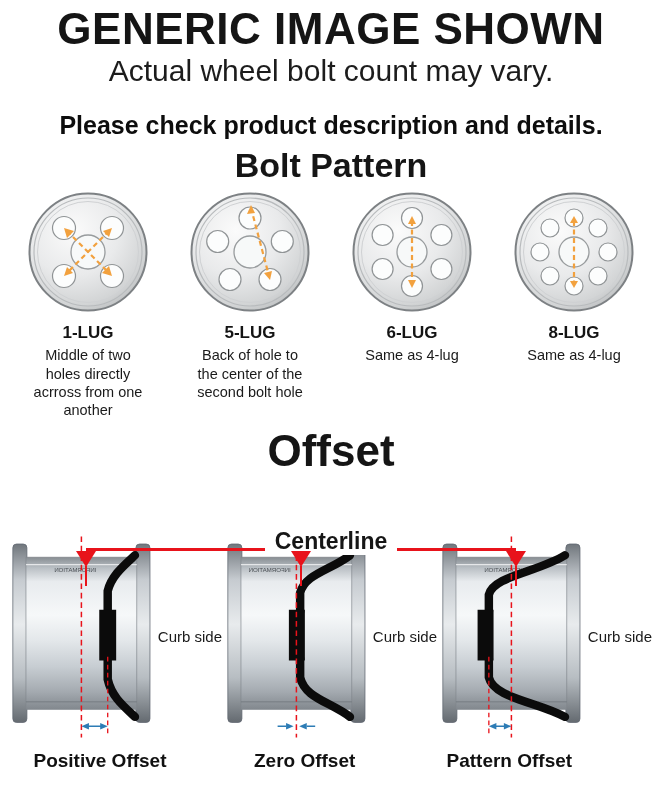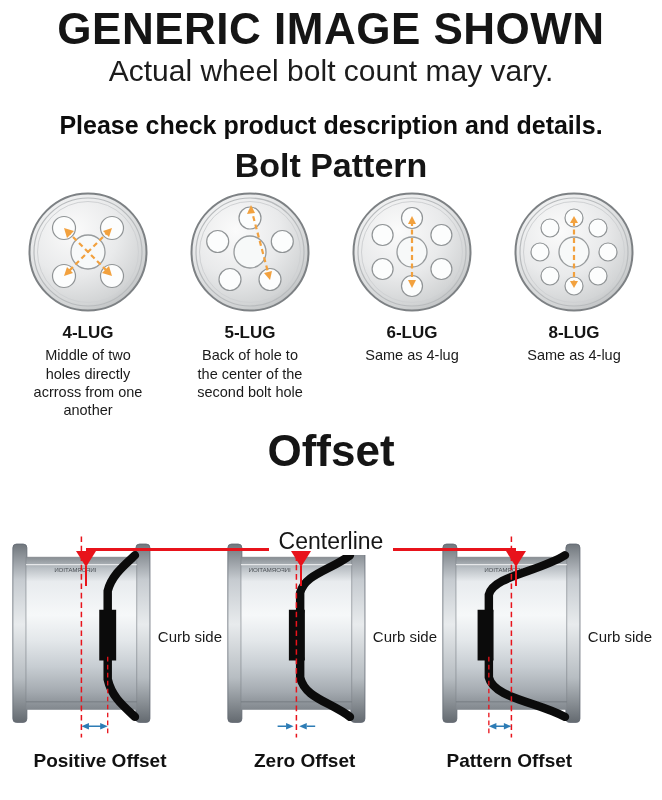--- a/index.html
+++ b/index.html
@@ -17,21 +17,21 @@
   .bp-title{font-size:34px;font-weight:800;text-align:center;margin-top:9px;line-height:1.05;color:#151515;}
   .bp-row{display:flex;justify-content:center;gap:12px;margin-top:6px;}
   .bp-col{width:150px;text-align:center;}
   .bp-label{font-size:17px;font-weight:800;margin-top:5px;color:#141414;}
   .bp-desc{font-size:14.5px;line-height:1.27;margin:3px auto 0;max-width:118px;color:#1a1a1a;}
   
   .off-title{font-size:44px;font-weight:800;text-align:center;margin-top:8px;line-height:1.05;color:#151515;}
   .off-diagram{position:relative;height:300px;margin-top:2px;}
   .red-line{position:absolute;top:18px;left:86px;width:430px;height:3px;background:#e8131b;z-index:1;}
   .cl-text-wrap{position:absolute;top:-2px;left:0;right:0;text-align:center;z-index:2;}
-  .cl-text{display:inline-block;background:#ffffff;padding:0 10px;font-size:23px;font-weight:400;color:#161616;}
+  .cl-text{display:inline-block;background:#ffffff;padding:0 10px;font-size:23px;font-weight:700;color:#161616;}
   .tri{position:absolute;top:21px;width:0;height:0;border-left:10px solid transparent;border-right:10px solid transparent;border-top:16px solid #e8131b;z-index:2;}
   .conn{position:absolute;top:36px;width:2px;height:20px;background:#e8131b;z-index:1;}
   .off-row{display:flex;justify-content:space-between;padding:0 10px;margin-top:56px;align-items:center;}
   .off-col{width:212px;display:flex;align-items:center;}
   .curb{font-size:15px;color:#1a1a1a;margin-left:5px;white-space:nowrap;}
   .off-bottom{display:flex;justify-content:center;padding:0 24px;margin-top:6px;}
   .off-bcol{width:212px;}
   .off-bcol span{display:block;width:152px;text-align:center;font-size:19px;font-weight:800;color:#111;}
 </style>
 </head>
@@ -84,21 +84,21 @@
         <circle cx="38" cy="38" r="11.5" fill="#fcfdfd" stroke="#909496" stroke-width="1.2"></circle>
         <circle cx="38" cy="86" r="11.5" fill="#fcfdfd" stroke="#909496" stroke-width="1.2"></circle>
         <circle cx="86" cy="86" r="11.5" fill="#fcfdfd" stroke="#909496" stroke-width="1.2"></circle>
         <line x1="41" y1="41" x2="83" y2="83" stroke="#f2a13e" stroke-width="2.2" stroke-dasharray="5 3.5"></line>
         <line x1="83" y1="41" x2="41" y2="83" stroke="#f2a13e" stroke-width="2.2" stroke-dasharray="5 3.5"></line>
         <polygon points="38,38 41,48 48,41" fill="#f2a13e"></polygon>
         <polygon points="86,86 83,76 76,83" fill="#f2a13e"></polygon>
         <polygon points="86,38 77,41 83,47" fill="#f2a13e"></polygon>
         <polygon points="38,86 41,77 47,83" fill="#f2a13e"></polygon>
       </svg>
-      <div class="bp-label">4-LUG</div>
+      <div class="bp-label">1-LUG</div>
       <div class="bp-desc">Middle of two holes directly acrross from one another</div>
     </div>
 
     <div class="bp-col">
       <svg width="124" height="124" viewBox="0 0 124 124">
         <circle cx="62" cy="62" r="58.5" fill="url(#gWheel)" stroke="#7d8184" stroke-width="2"></circle>
         <circle cx="62" cy="62" r="54" fill="none" stroke="#b8bbbd" stroke-width="1.2"></circle>
         <circle cx="62" cy="62" r="50.5" fill="none" stroke="#cfd1d3" stroke-width="1"></circle>
         <circle cx="62" cy="62" r="16" fill="#f7f9f9" stroke="#989c9e" stroke-width="1.3"></circle>
         <circle cx="62" cy="28" r="11" fill="#fcfdfd" stroke="#909496" stroke-width="1.2"></circle>

